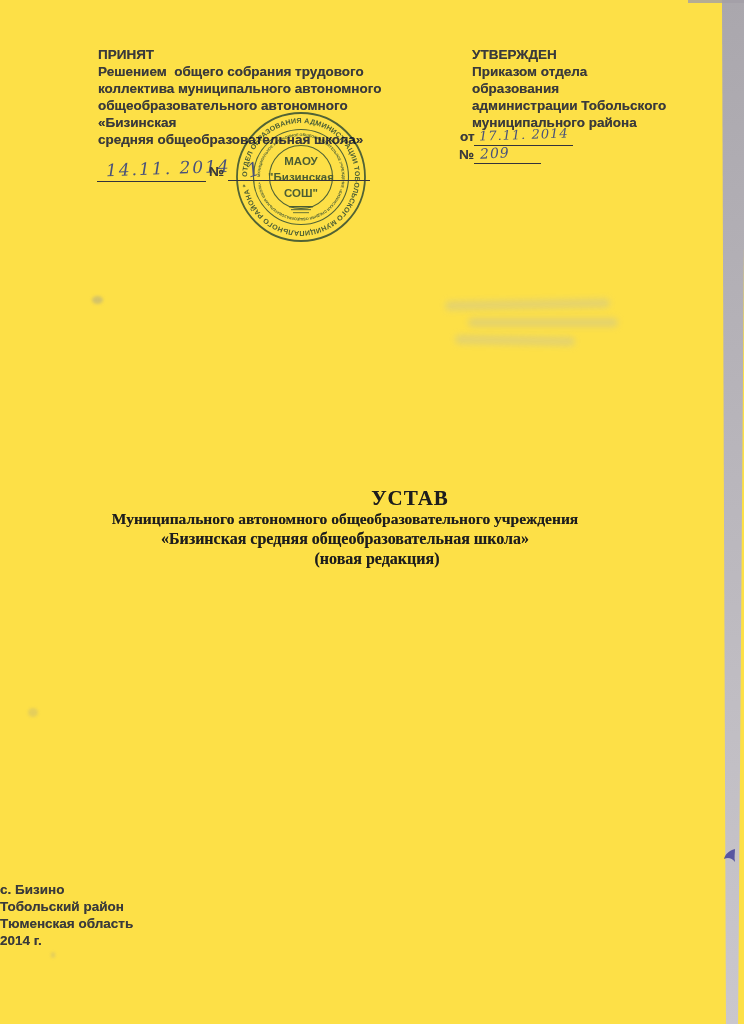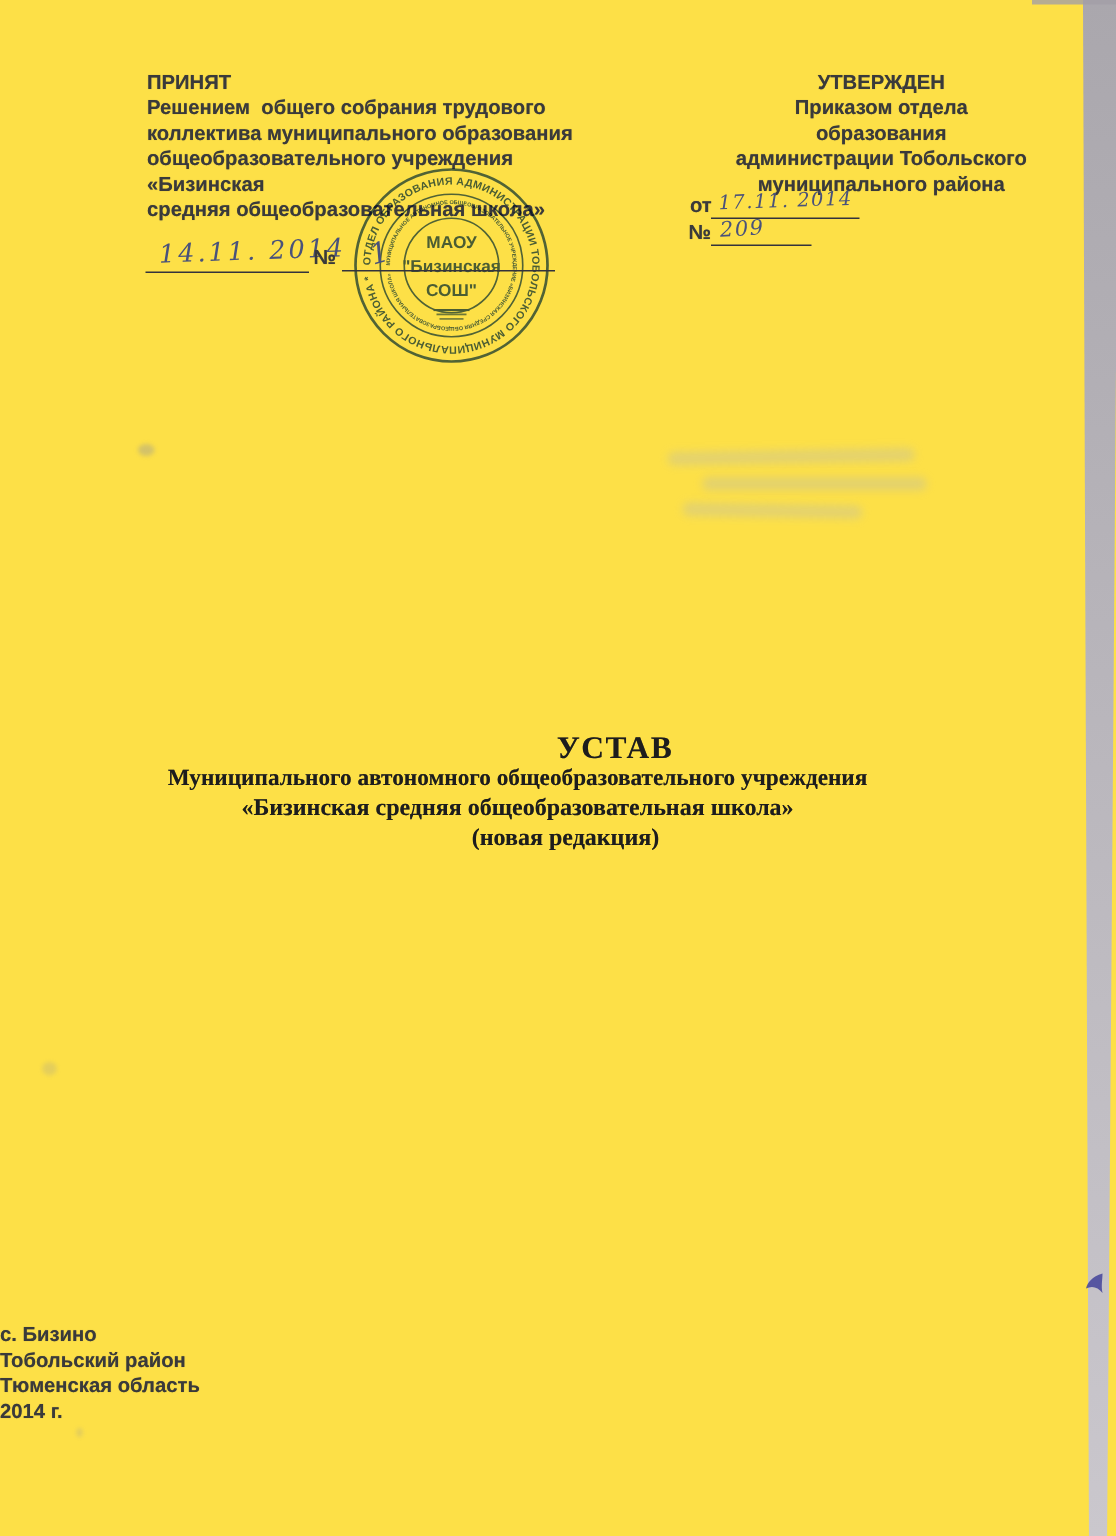--- a/index.html
+++ b/index.html
@@ -4,21 +4,21 @@
 <style>
   html,body{margin:0;padding:0;}
   body{width:744px;height:1024px;background:#e9e9e9;}
   .scan{position:relative;width:744px;height:1024px;background:#fde047;overflow:hidden;
         font-family:"Liberation Sans",sans-serif;}
   
   .sansblock{position:absolute;color:#3a3a3a;font-weight:bold;font-size:13.5px;line-height:17px;
              text-shadow:0 0 .5px rgba(70,70,70,.65);}
   .sansblock .line{white-space:pre-wrap;}
   .accept{left:98px;top:46px;width:340px;}
-  .approve{left:460px;top:46px;width:255px;text-align:center;}
+  .approve{left:472px;top:46px;width:255px;}
   
   .hw{position:absolute;font-family:"DejaVu Serif",serif;font-style:italic;color:#49527b;}
   .hw-date-left{left:106px;top:158px;font-size:17px;letter-spacing:2px;transform:rotate(-2deg);}
   .hw-one{left:247px;top:158px;font-size:19px;transform:rotate(-16deg);z-index:6;}
   .hw-date-right{left:479px;top:127px;font-size:13px;letter-spacing:1px;transform:rotate(-2deg);}
   .hw-209{left:480px;top:145px;font-size:14px;letter-spacing:1px;transform:rotate(-3deg);}
   .inkline{position:absolute;border-top:1.4px solid #33333c;z-index:5;}
   .u1{left:97px;top:181px;width:109px;}
   .u2{left:228px;top:180px;width:142px;}
   .u3{left:474px;top:145px;width:99px;}
@@ -58,22 +58,22 @@
   .s3{left:51px;top:952px;width:4px;height:6px;opacity:.7;}
 </style>
 </head>
 <body>
 
 <div class="scan">
 
   <div class="sansblock accept">
     <div class="line">ПРИНЯТ</div>
     <div class="line">Решением  общего собрания трудового</div>
-    <div class="line">коллектива муниципального образования</div>
-    <div class="line">общеобразовательного учреждения</div>
+    <div class="line">коллектива муниципального автономного</div>
+    <div class="line">общеобразовательного автономного</div>
     <div class="line">«Бизинская</div>
     <div class="line">средняя общеобразовательная школа»</div>
   </div>
 
   <span class="hw hw-date-left">14.11. 2014</span>
   <div class="inkline u1"></div>
   <span class="numlbl no-left">№</span>
   <span class="hw hw-one">1</span>
   <div class="inkline u2"></div>
 

